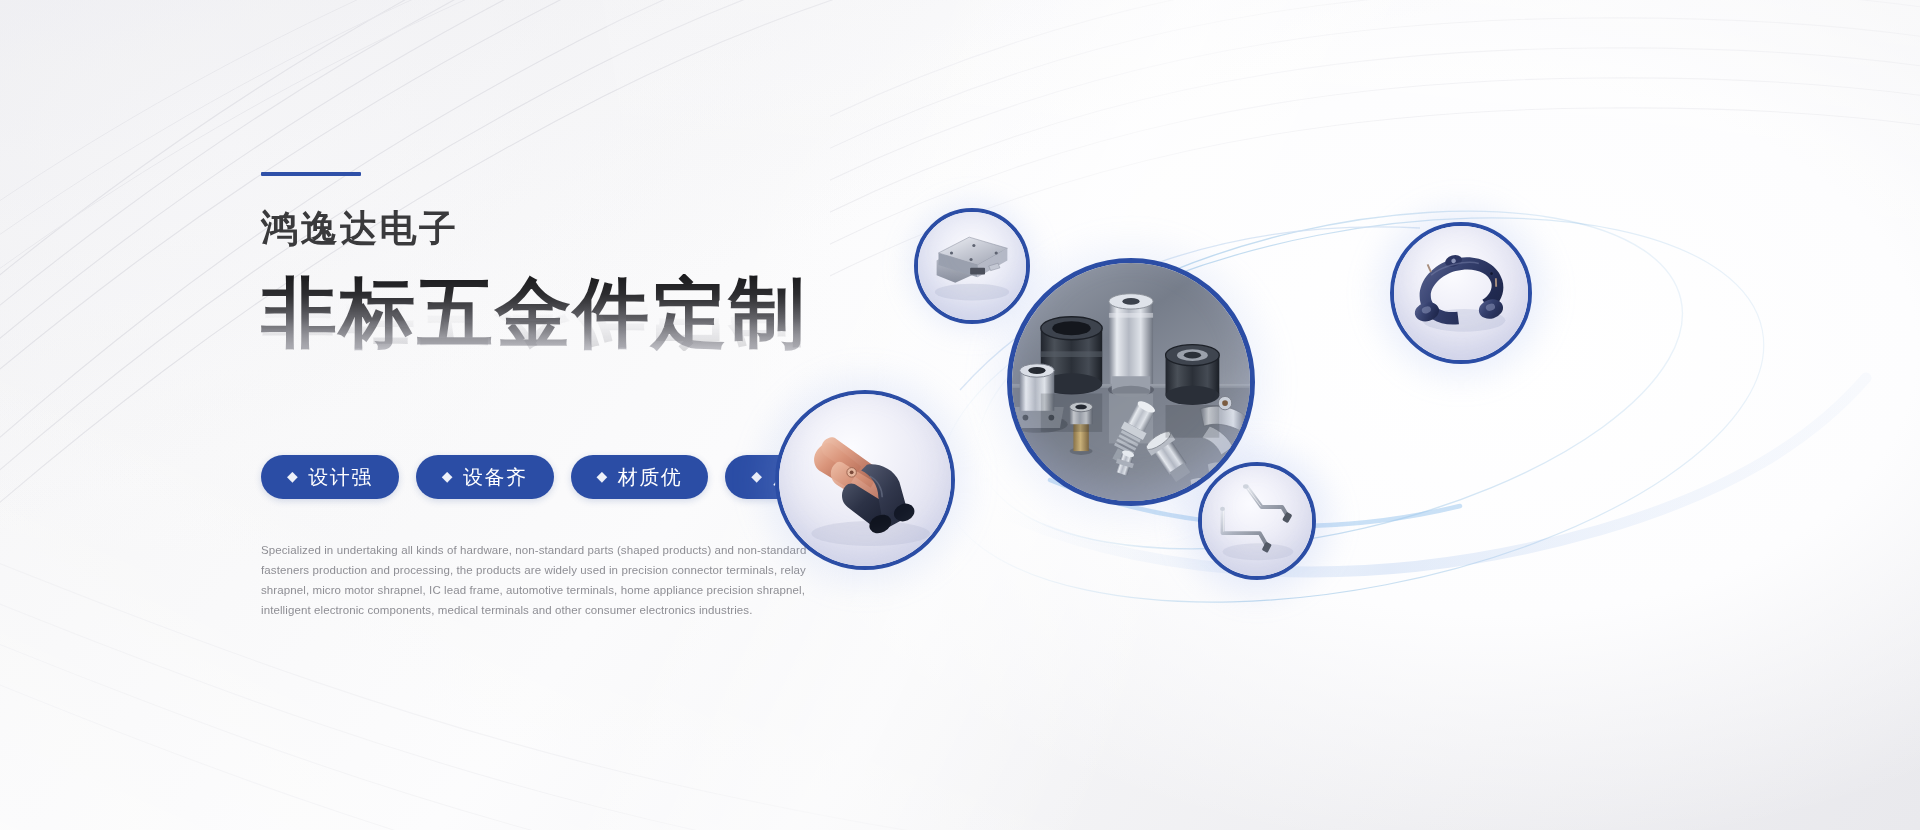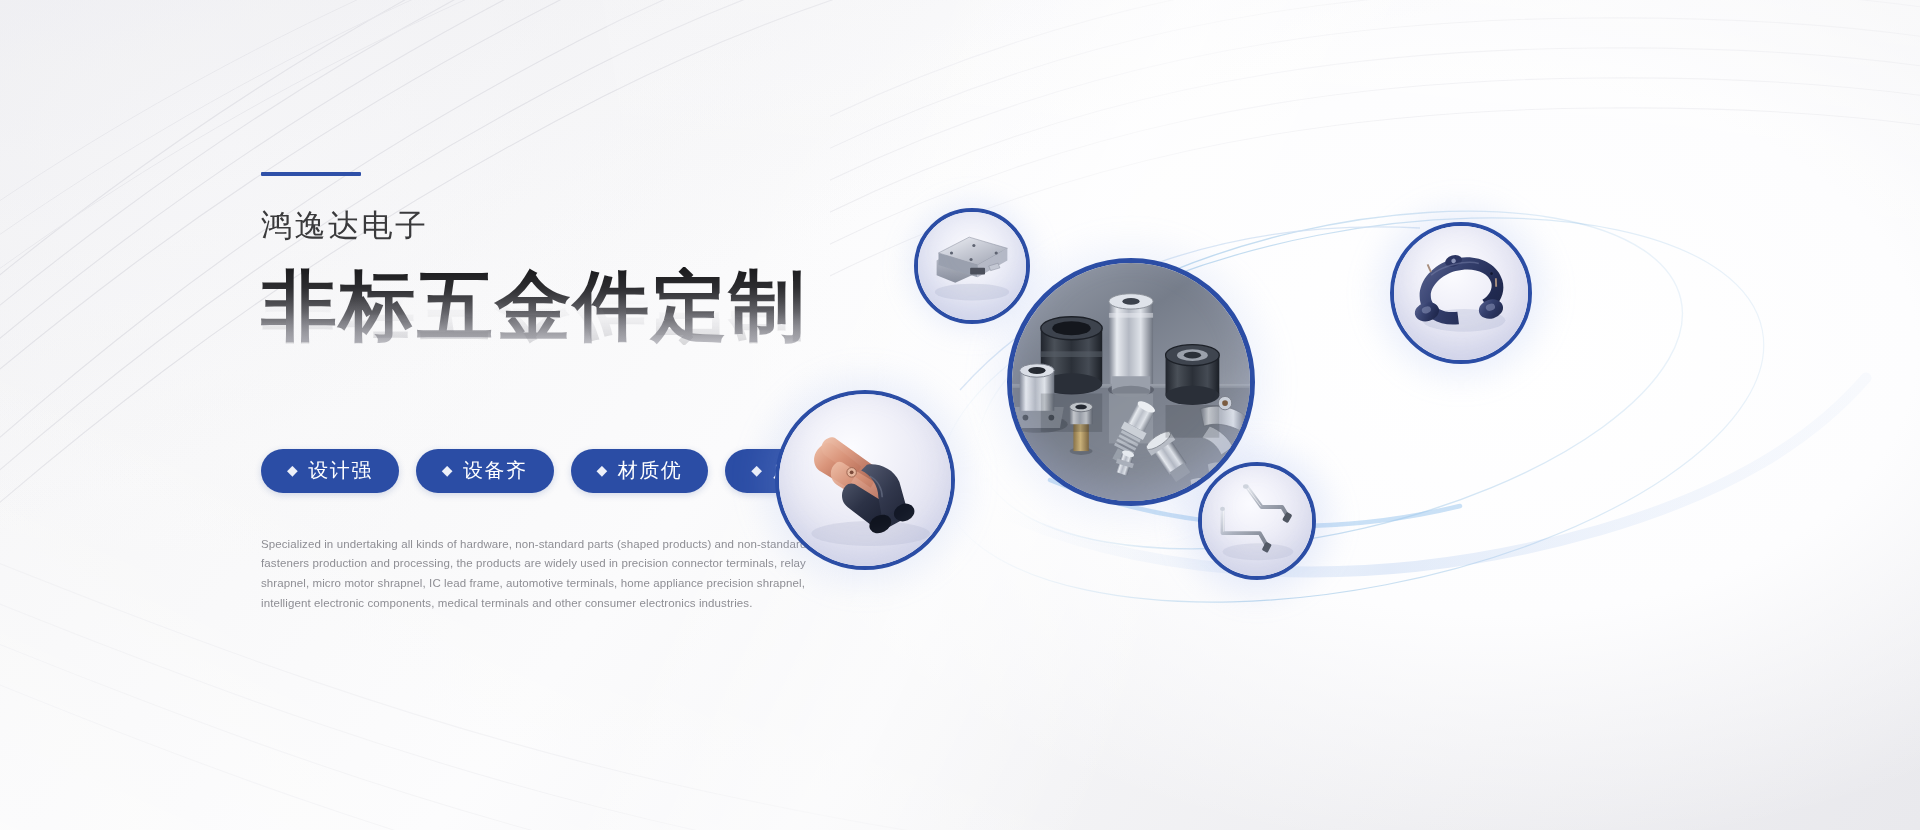--- a/index.html
+++ b/index.html
@@ -59,25 +59,25 @@
   .copy { position: absolute; left: 261px; top: 172px; width: 700px; }
 
   .accent-rule {
     width: 100px; height: 4px;
     background: #2f50a8;
     border-radius: 1px;
   }
 
   .brand-name {
     margin-top: 33px;
-    font-size: 31px;
+    font-size: 37px;
     line-height: 1.1;
     letter-spacing: 2.5px;
     color: #3a3a3c;
-    font-weight: 400;
+    font-weight: 700;
     white-space: nowrap;
   }
 
   .headline-wrap { margin-top: 24px; position: relative; }
 
   .headline {
     font-size: 76px;
     font-weight: 700;
     letter-spacing: 2px;
     line-height: 1.02;

